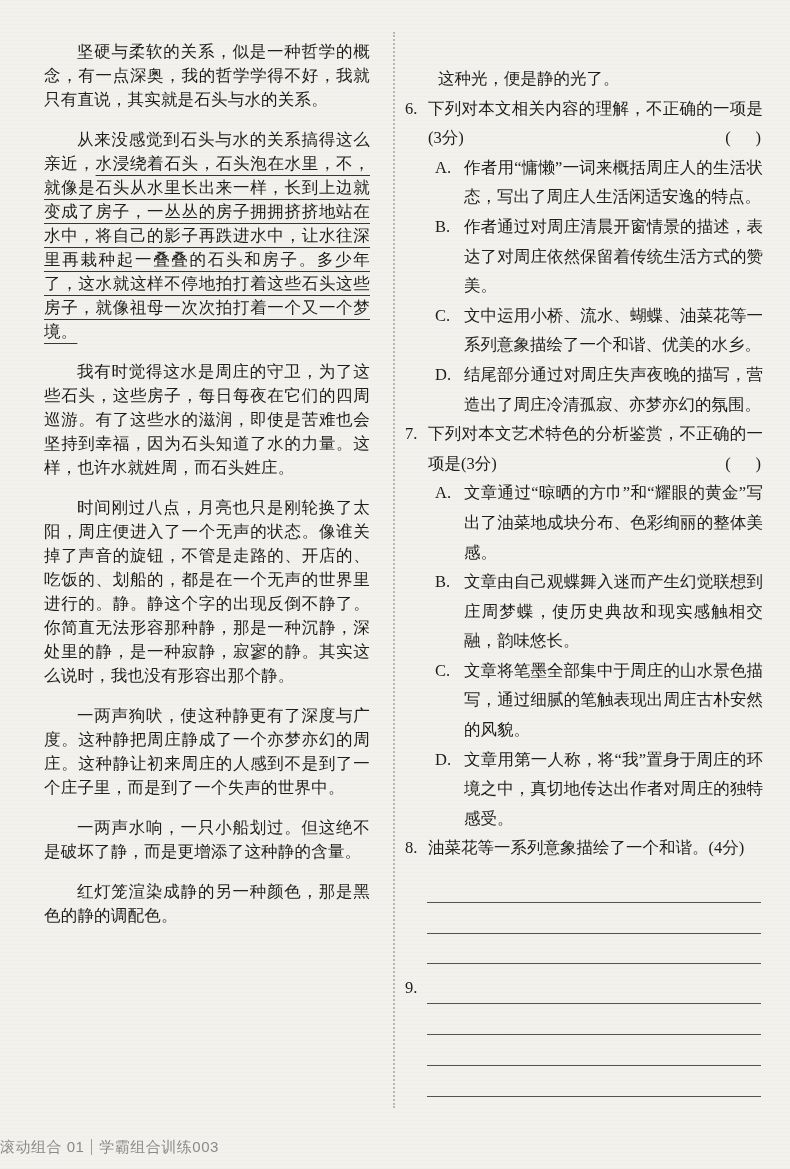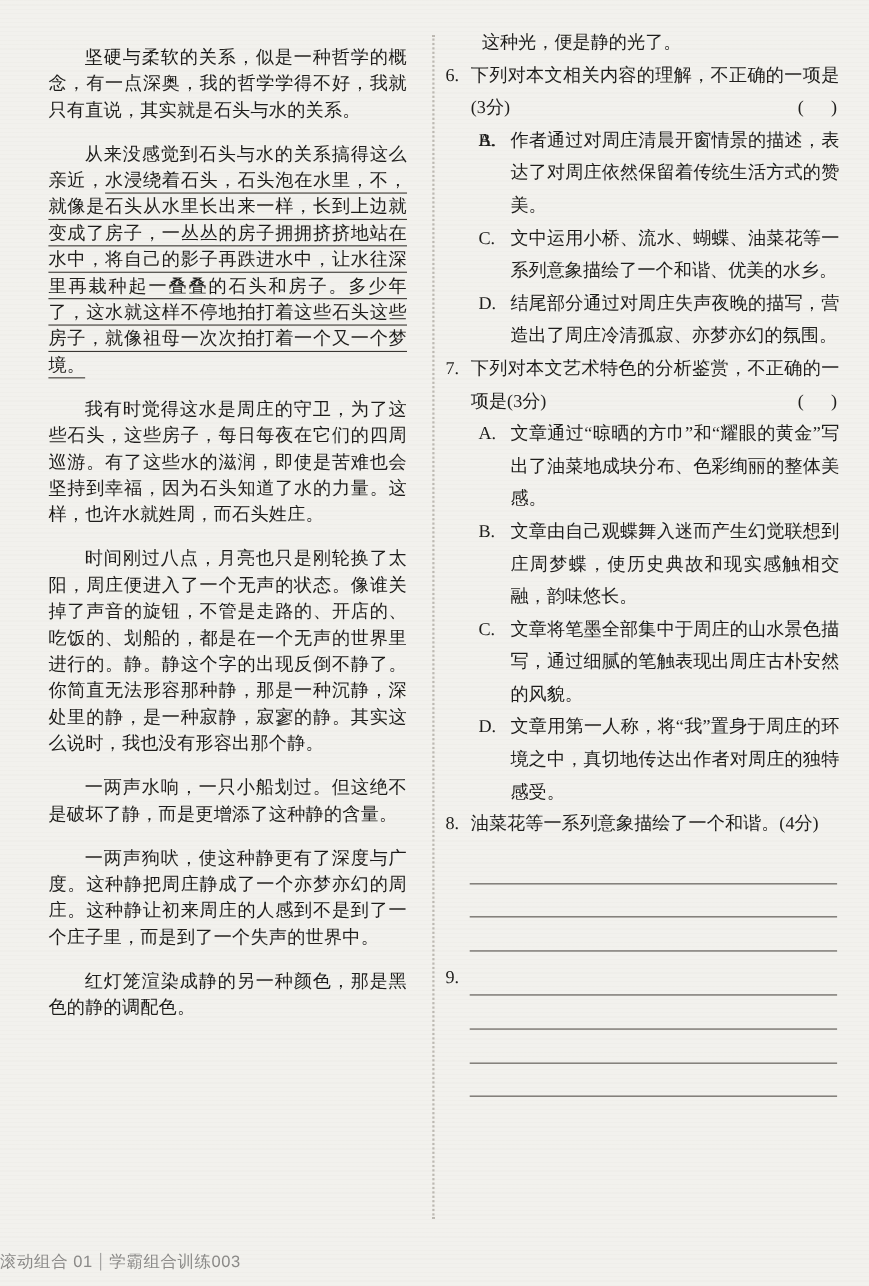--- a/index.html
+++ b/index.html
@@ -7,21 +7,21 @@
     position:relative;
     width:790px; height:1169px;
     background:#f2f1ed;
     background-image: repeating-linear-gradient(0deg, rgba(120,115,105,0.025) 0 1px, transparent 1px 4px);
     font-family:"Liberation Serif", serif;
     color:#1e1d1b;
     overflow:hidden;
   }
   .col { position:absolute; top:24px; width:358px; }
   .col-left  { left:28px; }
-  .col-right { left:405px; }
+  .col-right { left:405px;margin-top:40px; }
   .divider {
     position:absolute; left:393px; top:32px; height:1076px; width:0;
     border-left:2px dotted #bcb8b1;
   }
   p.essay {
     margin:16px; text-indent:2em; text-align:justify;
     font-size:16.5px; line-height:24px; letter-spacing:0.2px;
   }
   .u {
     text-decoration:underline;
@@ -70,31 +70,31 @@
 
 <div class="page">
 
   <div class="divider"></div>
 
   <div class="col col-left">
       <p class="essay"><span>坚硬与柔软的关系，似是一种哲学的概念，有一点深奥，我的哲学学得不好，我就只有直说，其实就是石头与水的关系。</span></p>
       <p class="essay"><span>从来没感觉到石头与水的关系搞得这么亲近，</span><span class="u">水浸绕着石头，石头泡在水里，不，就像是石头从水里长出来一样，长到上边就变成了房子，一丛丛的房子拥拥挤挤地站在水中，将自己的影子再跌进水中，让水往深里再栽种起一叠叠的石头和房子。多少年了，这水就这样不停地拍打着这些石头这些房子，就像祖母一次次拍打着一个又一个梦境。</span></p>
       <p class="essay"><span>我有时觉得这水是周庄的守卫，为了这些石头，这些房子，每日每夜在它们的四周巡游。有了这些水的滋润，即使是苦难也会坚持到幸福，因为石头知道了水的力量。这样，也许水就姓周，而石头姓庄。</span></p>
       <p class="essay"><span>时间刚过八点，月亮也只是刚轮换了太阳，周庄便进入了一个无声的状态。像谁关掉了声音的旋钮，不管是走路的、开店的、吃饭的、划船的，都是在一个无声的世界里进行的。静。静这个字的出现反倒不静了。你简直无法形容那种静，那是一种沉静，深处里的静，是一种寂静，寂寥的静。其实这么说时，我也没有形容出那个静。</span></p>
+      <p class="essay"><span>一两声狗吠，使这种静更有了深度与广度。这种静把周庄静成了一个亦梦亦幻的周庄。这种静让初来周庄的人感到不是到了一个庄子里，而是到了一个失声的世界中。</span></p>
       <p class="essay"><span>一两声水响，一只小船划过。但这绝不是破坏了静，而是更增添了这种静的含量。</span></p>
-      <p class="essay"><span>一两声狗吠，使这种静更有了深度与广度。这种静把周庄静成了一个亦梦亦幻的周庄。这种静让初来周庄的人感到不是到了一个庄子里，而是到了一个失声的世界中。</span></p>
       <p class="essay"><span>红灯笼渲染成静的另一种颜色，那是黑色的静的调配色。</span></p>
     </div>
 
   <div class="col col-right">
     <p class="intro">这种光，便是静的光了。</p>
     <div>
         <div class="question">
           <div class="q-head"><span class="q-num">6.</span><span>下列对本文相关内容的理解，不正确的一项是(3分)</span><span class="bracket">(      )</span></div>
-          <div class="option"><span class="opt-label">A.</span></div>
+          <div class="option"><span class="opt-label">A.</span><span>作者用“慵懒”一词来概括周庄人的生活状态，写出了周庄人生活闲适安逸的特点。</span></div>
           <div class="option"><span class="opt-label">B.</span><span>作者通过对周庄清晨开窗情景的描述，表达了对周庄依然保留着传统生活方式的赞美。</span></div>
           <div class="option"><span class="opt-label">C.</span><span>文中运用小桥、流水、蝴蝶、油菜花等一系列意象描绘了一个和谐、优美的水乡。</span></div>
           <div class="option"><span class="opt-label">D.</span><span>结尾部分通过对周庄失声夜晚的描写，营造出了周庄冷清孤寂、亦梦亦幻的氛围。</span></div>
         </div>
         <div class="question">
           <div class="q-head"><span class="q-num">7.</span><span>下列对本文艺术特色的分析鉴赏，不正确的一项是(3分)</span><span class="bracket">(      )</span></div>
           <div class="option"><span class="opt-label">A.</span><span>文章通过“晾晒的方巾”和“耀眼的黄金”写出了油菜地成块分布、色彩绚丽的整体美感。</span></div>
           <div class="option"><span class="opt-label">B.</span><span>文章由自己观蝶舞入迷而产生幻觉联想到庄周梦蝶，使历史典故和现实感触相交融，韵味悠长。</span></div>
           <div class="option"><span class="opt-label">C.</span><span>文章将笔墨全部集中于周庄的山水景色描写，通过细腻的笔触表现出周庄古朴安然的风貌。</span></div>
           <div class="option"><span class="opt-label">D.</span><span>文章用第一人称，将“我”置身于周庄的环境之中，真切地传达出作者对周庄的独特感受。</span></div>

